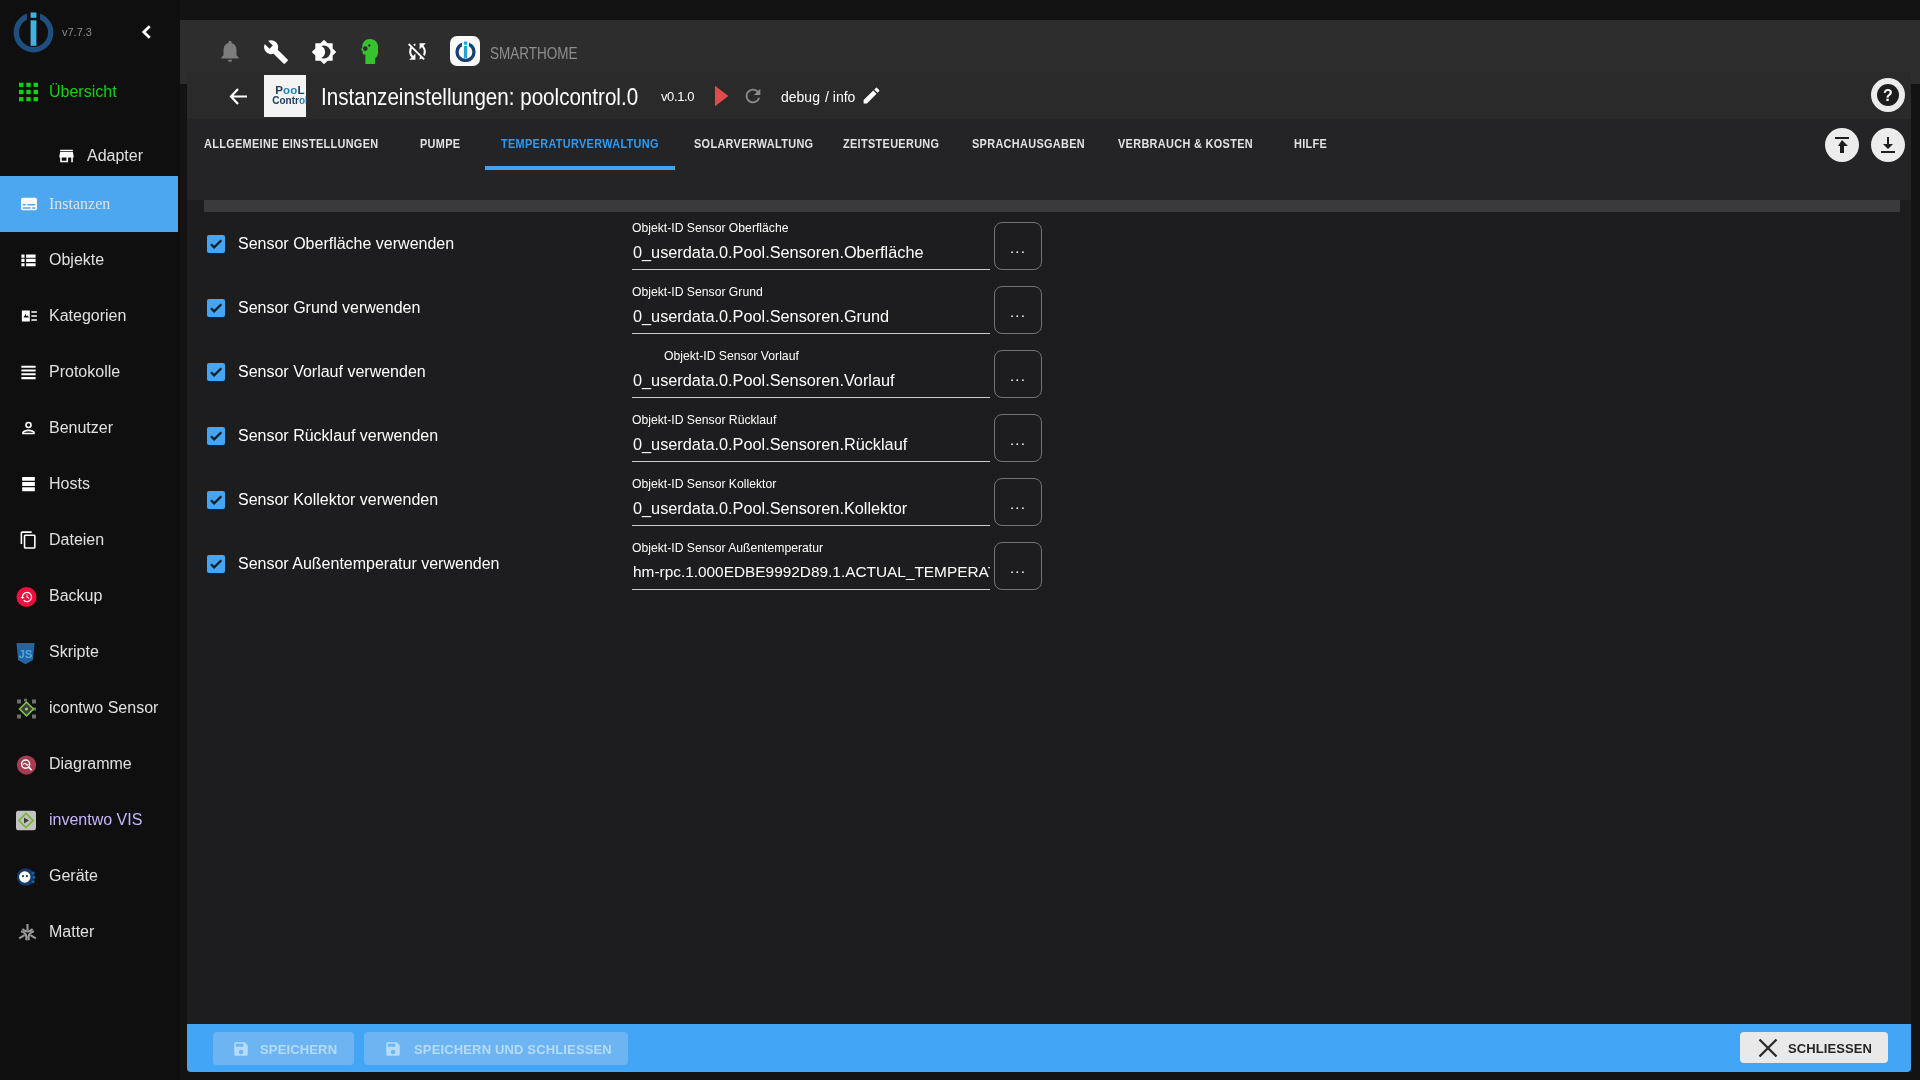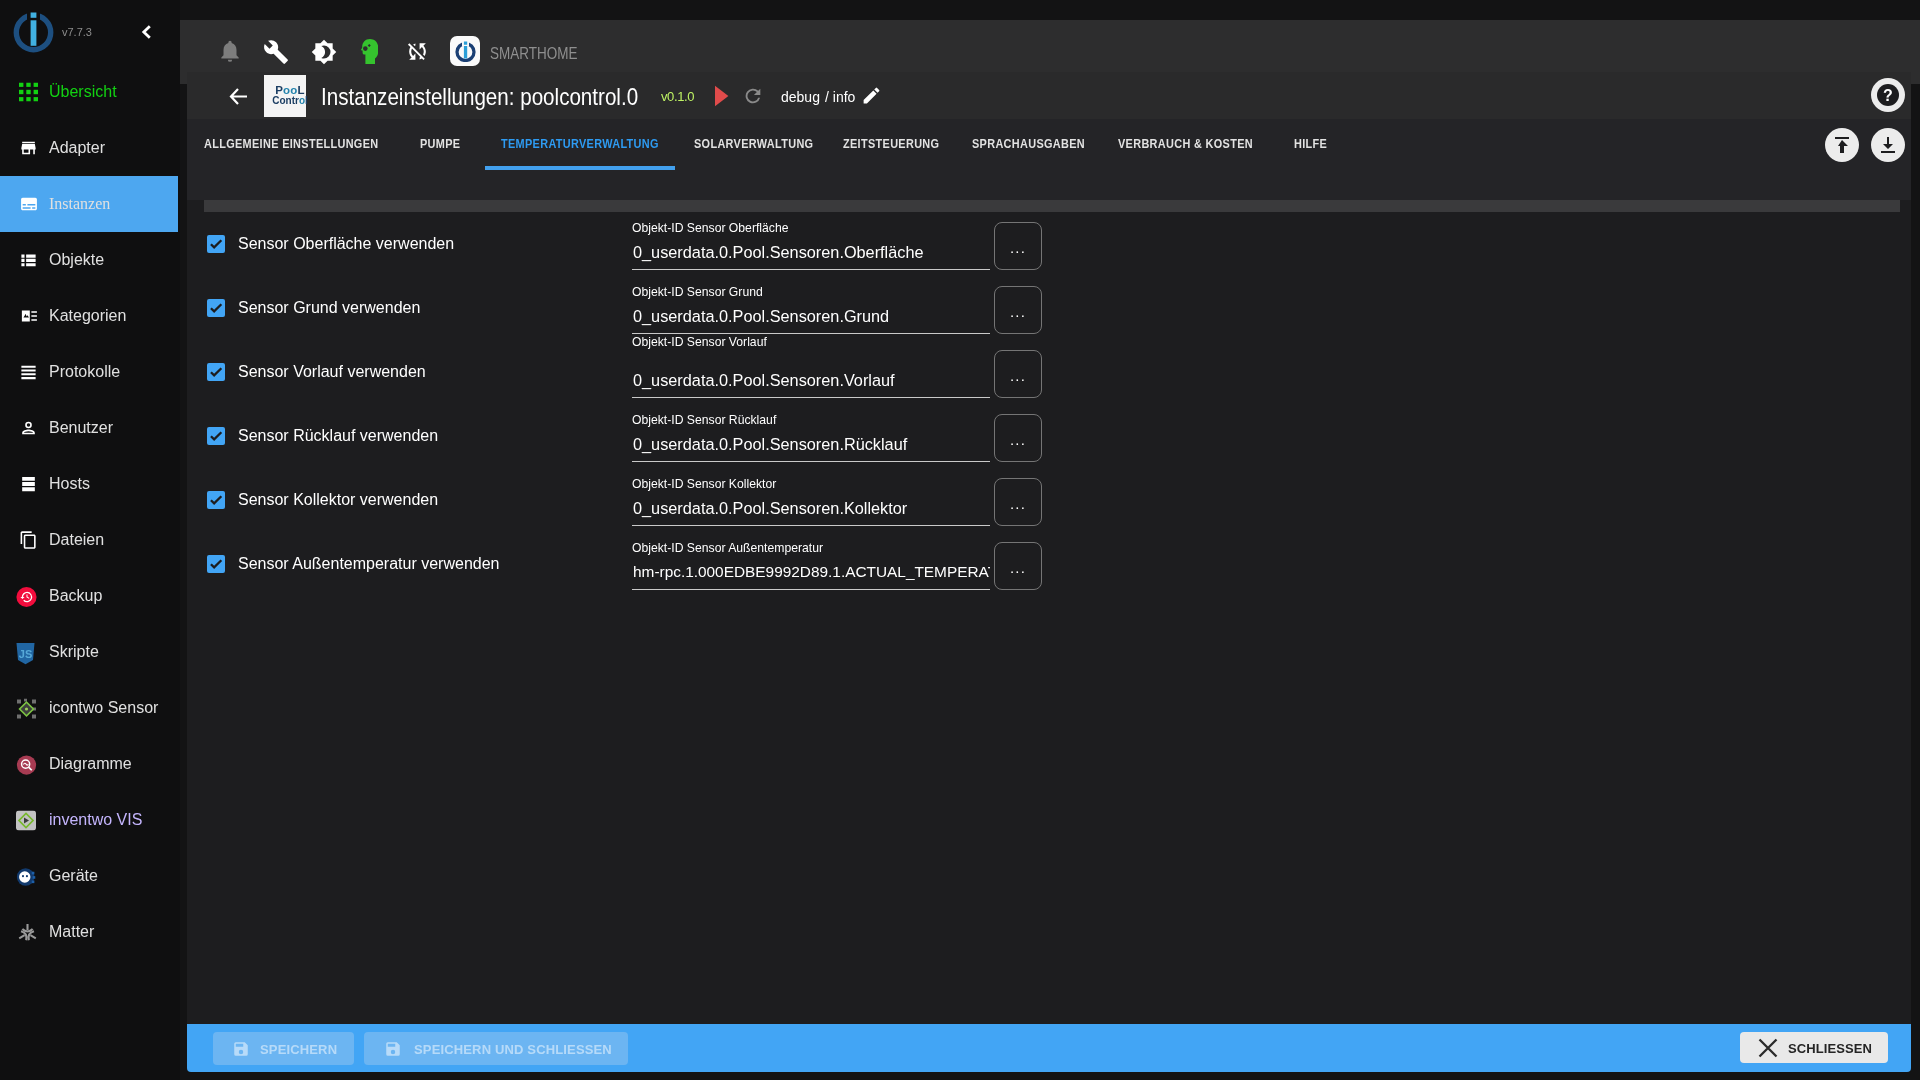--- a/index.html
+++ b/index.html
@@ -111,21 +111,21 @@
             <rect x="0" y="7.3" width="4.4" height="4.4"></rect>
             <rect x="7.3" y="7.3" width="4.4" height="4.4"></rect>
             <rect x="14.6" y="7.3" width="4.4" height="4.4"></rect>
             <rect x="0" y="14.6" width="4.4" height="4.4"></rect>
             <rect x="7.3" y="14.6" width="4.4" height="4.4"></rect>
             <rect x="14.6" y="14.6" width="4.4" height="4.4"></rect>
           </g>
         </svg></div>
     <div class="mtx" style="color:#12d112">Übersicht</div>
     </div>
-    <div class="mitem" style="top:120px;">
+    <div class="mitem" style="top:128px;margin-left:38px;">
     <div class="mic"><svg width="19" height="19" viewBox="0 0 24 24">
           <path d="M20 4H4v2h16V4zm1 10v-2l-1-5H4l-1 5v2h1v6h10v-6h4v6h2v-6h1zm-9 4H6v-4h6v4z" fill="#fff"></path>
         </svg></div>
     <div class="mtx" style="color:#e0e0e0">Adapter</div>
     </div>
     <div class="mitem" style="top:176px;background:#4da7f0;font-family:Liberation Serif, serif;">
     <div class="mic"><svg width="20" height="19" viewBox="0 0 24 24">
           <path d="M20 4H4c-1.1 0-2 .9-2 2v12c0 1.1.9 2 2 2h16c1.1 0 2-.9 2-2V6c0-1.1-.9-2-2-2zM4 12h4v2H4v-2zm10 6H4v-2h10v2zm6 0h-4v-2h4v2zm0-4h-10v-2h10v2z" fill="#fff"></path>
         </svg></div>
     <div class="mtx" style="color:#e0e0e0">Instanzen</div>
@@ -254,21 +254,21 @@
 
 <svg class="abs" style="left:229px; top:88px;" width="18" height="17" viewBox="0 0 18 17">
   <path d="M9 1 L2 8.5 L9 16 M2.4 8.5 H18" fill="none" stroke="#fff" stroke-width="2.2"></path>
 </svg>
 <div class="abs" style="left:264px; top:75px; width:42px; height:42px; background:#f4f4f4;"></div>
 <div class="abs" style="left:264px; top:75px; width:52px; height:42px; text-align:center; color:#1c3e63; font-weight:700;">
   <div style="font-size:11.5px; margin-top:9px; letter-spacing:.2px;">P<span style="color:#2383ad">oo</span>L</div>
   <div style="font-size:10px; margin-top:-1px;">Contr<span style="color:#2383ad">o</span>l</div>
 </div>
 <div class="abs" style="left:321px; top:83px; font-size:24px; color:#fff; transform:scaleX(0.858); transform-origin:0 0; white-space:nowrap;">Instanzeinstellungen: poolcontrol.0</div>
-<div class="abs" style="left:661px; top:89px; font-size:13px; letter-spacing:-0.4px; color:#bef264;">v0.1.0</div>
+<div class="abs" style="left:661px; top:89px; font-size:13px; letter-spacing:-0.4px; color:#ffffff;">v0.1.0</div>
 <svg class="abs" style="left:714px; top:85px;" width="15" height="22" viewBox="0 0 15 22">
   <path d="M1 0.8 L14.4 11 L1 21.2 Z" fill="#e04b4b"></path>
 </svg>
 <svg class="abs" style="left:742px; top:85px;" width="22" height="22" viewBox="0 0 24 24">
   <path d="M17.65 6.35A8 8 0 1 0 19.73 14h-2.08a6 6 0 1 1-1.41-6.24L13 11h7V4z" fill="#8a8a8a"></path>
 </svg>
 <div class="abs" style="left:781px; top:89px; font-size:14px; color:#fff;">debug</div>
 <div class="abs" style="left:825px; top:89px; font-size:14px; color:#fff;">/ info</div>
 <svg class="abs" style="left:861px; top:85px;" width="21" height="21" viewBox="0 0 24 24">
   <path d="M3 17.25V21h3.75L17.81 9.94l-3.75-3.75L3 17.25zM20.71 7.04a1 1 0 0 0 0-1.41l-2.34-2.34a1 1 0 0 0-1.41 0l-1.83 1.83 3.75 3.75 1.83-1.83z" fill="#fff"></path>
@@ -321,21 +321,21 @@
     <div class="flbl" style="top:285px;">Objekt-ID Sensor Grund</div>
     <div class="fval" style="top:307px;">0_userdata.0.Pool.Sensoren.Grund</div>
     <div class="fline" style="top:333px;"></div>
     <div class="fbtn" style="top:286px;">...</div>
     <div class="cb" style="top:363px;">
       <svg width="16" height="16" viewBox="0 0 24 24">
         <path d="M4.4 12.3 L9.2 17.1 L20 6.4" fill="none" stroke="#1d1d1f" stroke-width="3.4"></path>
       </svg>
     </div>
     <div class="cblbl" style="top:363px;">Sensor Vorlauf verwenden</div>
-    <div class="flbl" style="top:335px;">Objekt-ID Sensor Vorlauf</div>
+    <div class="flbl" style="top:349px;margin-left:32px;">Objekt-ID Sensor Vorlauf</div>
     <div class="fval" style="top:371px;">0_userdata.0.Pool.Sensoren.Vorlauf</div>
     <div class="fline" style="top:397px;"></div>
     <div class="fbtn" style="top:350px;">...</div>
     <div class="cb" style="top:427px;">
       <svg width="16" height="16" viewBox="0 0 24 24">
         <path d="M4.4 12.3 L9.2 17.1 L20 6.4" fill="none" stroke="#1d1d1f" stroke-width="3.4"></path>
       </svg>
     </div>
     <div class="cblbl" style="top:427px;">Sensor Rücklauf verwenden</div>
     <div class="flbl" style="top:413px;">Objekt-ID Sensor Rücklauf</div>

